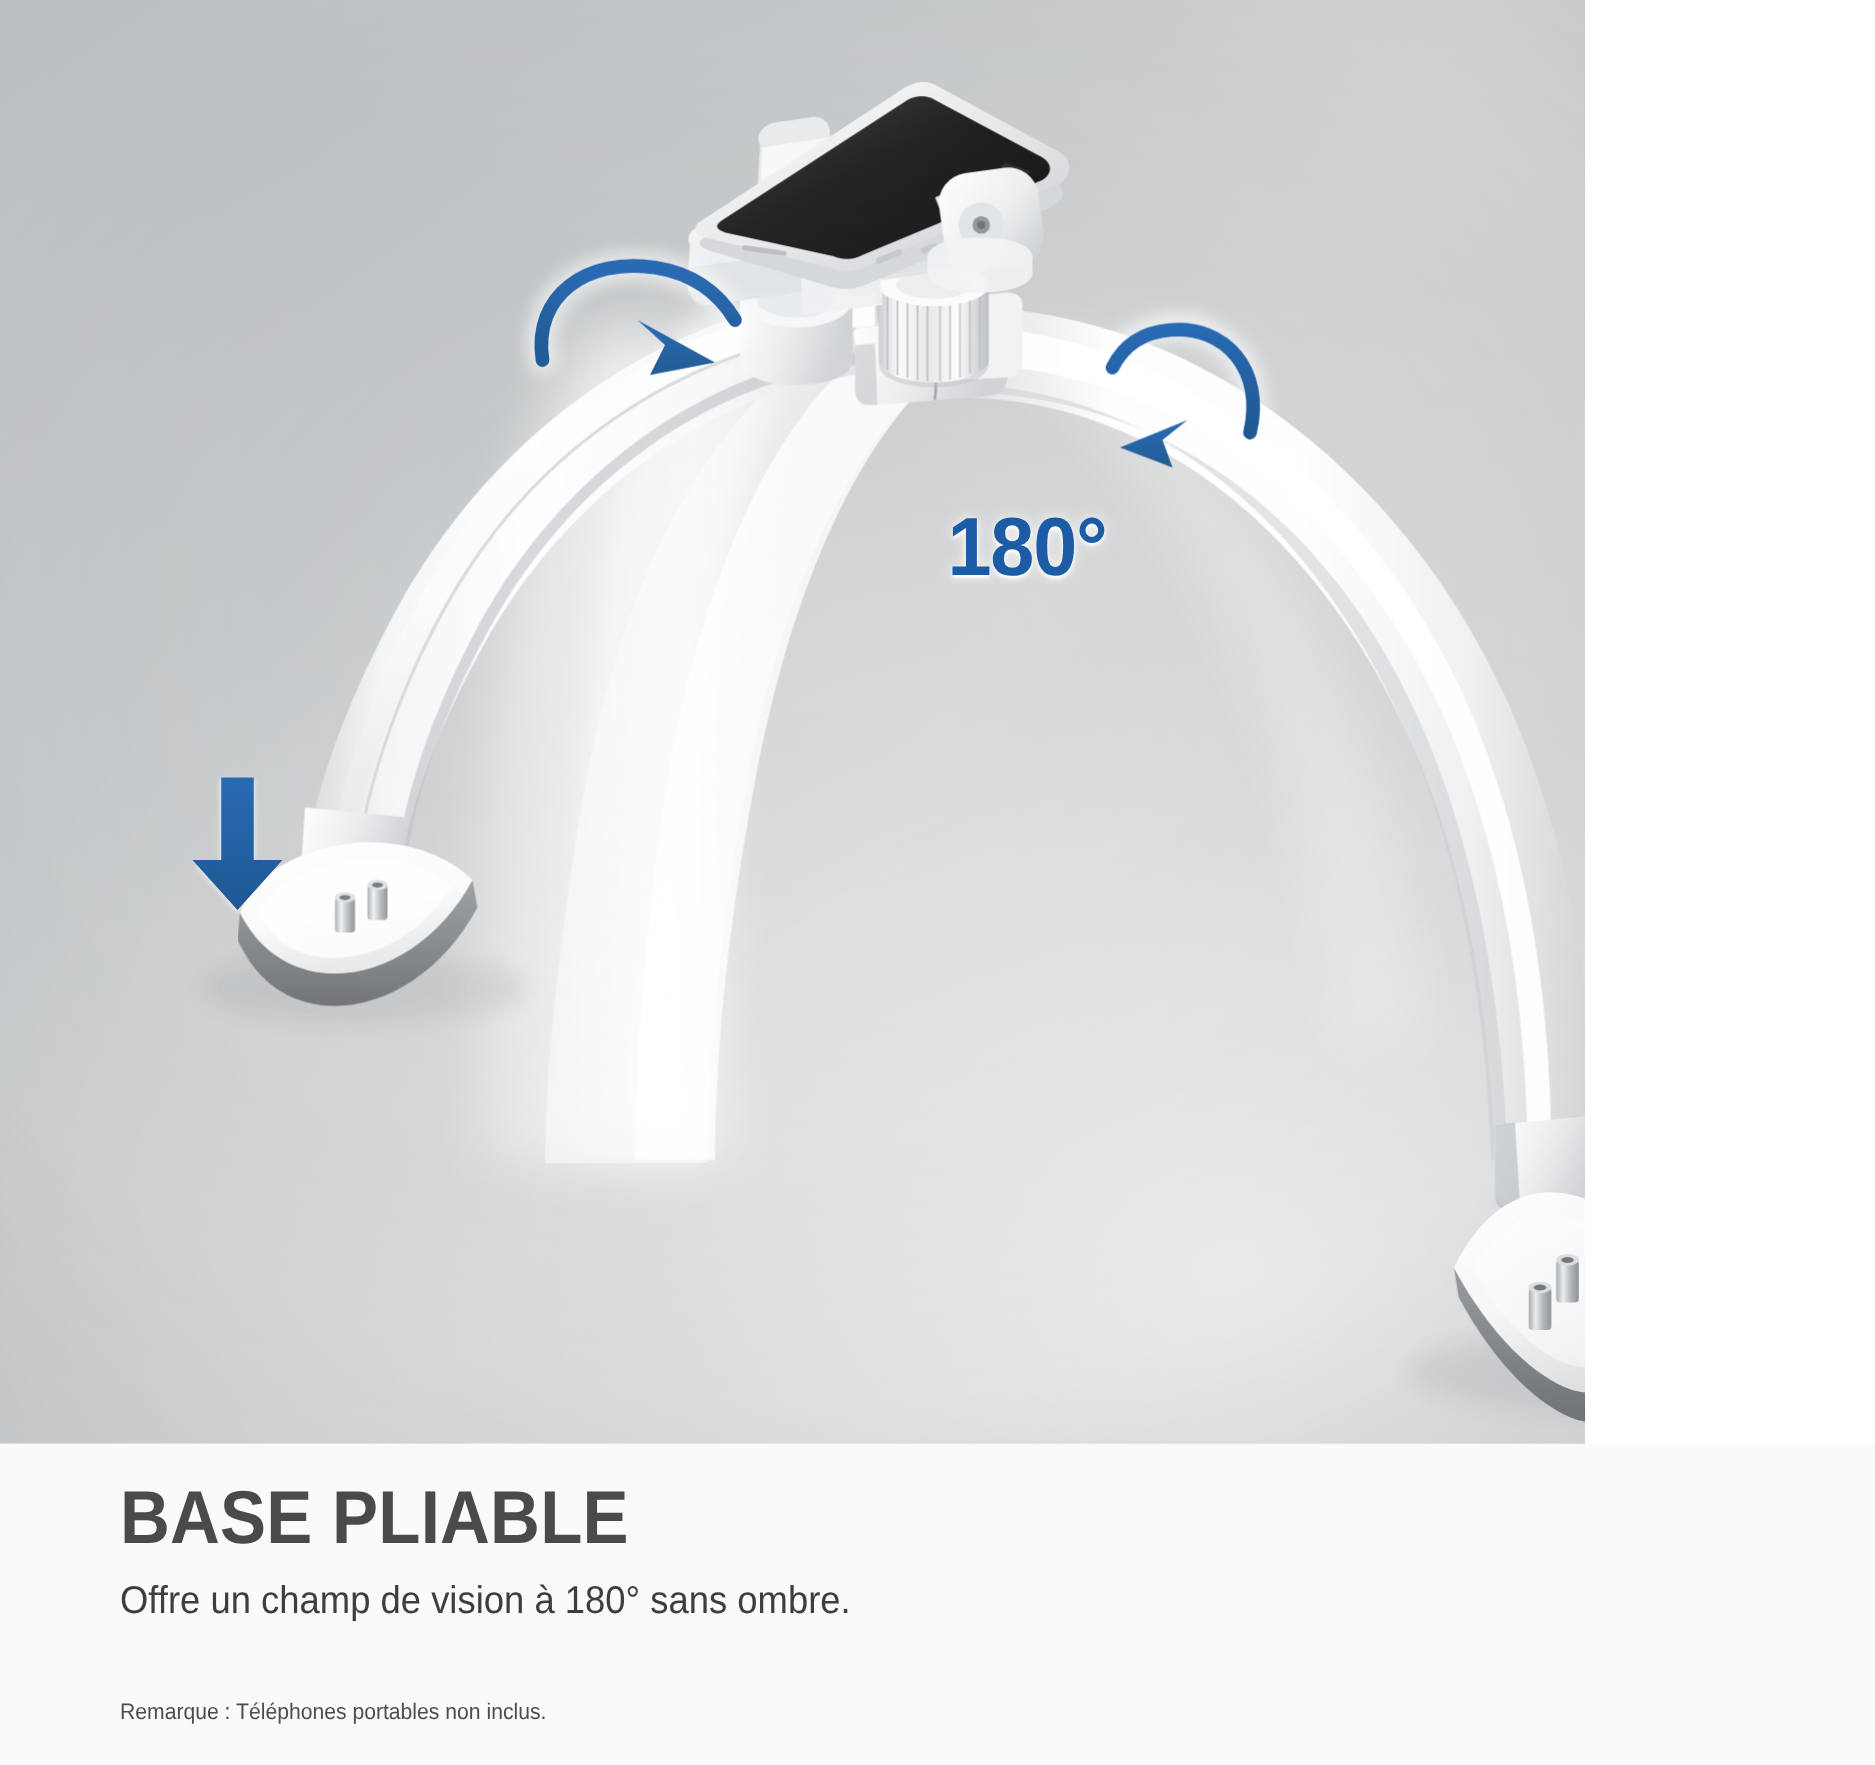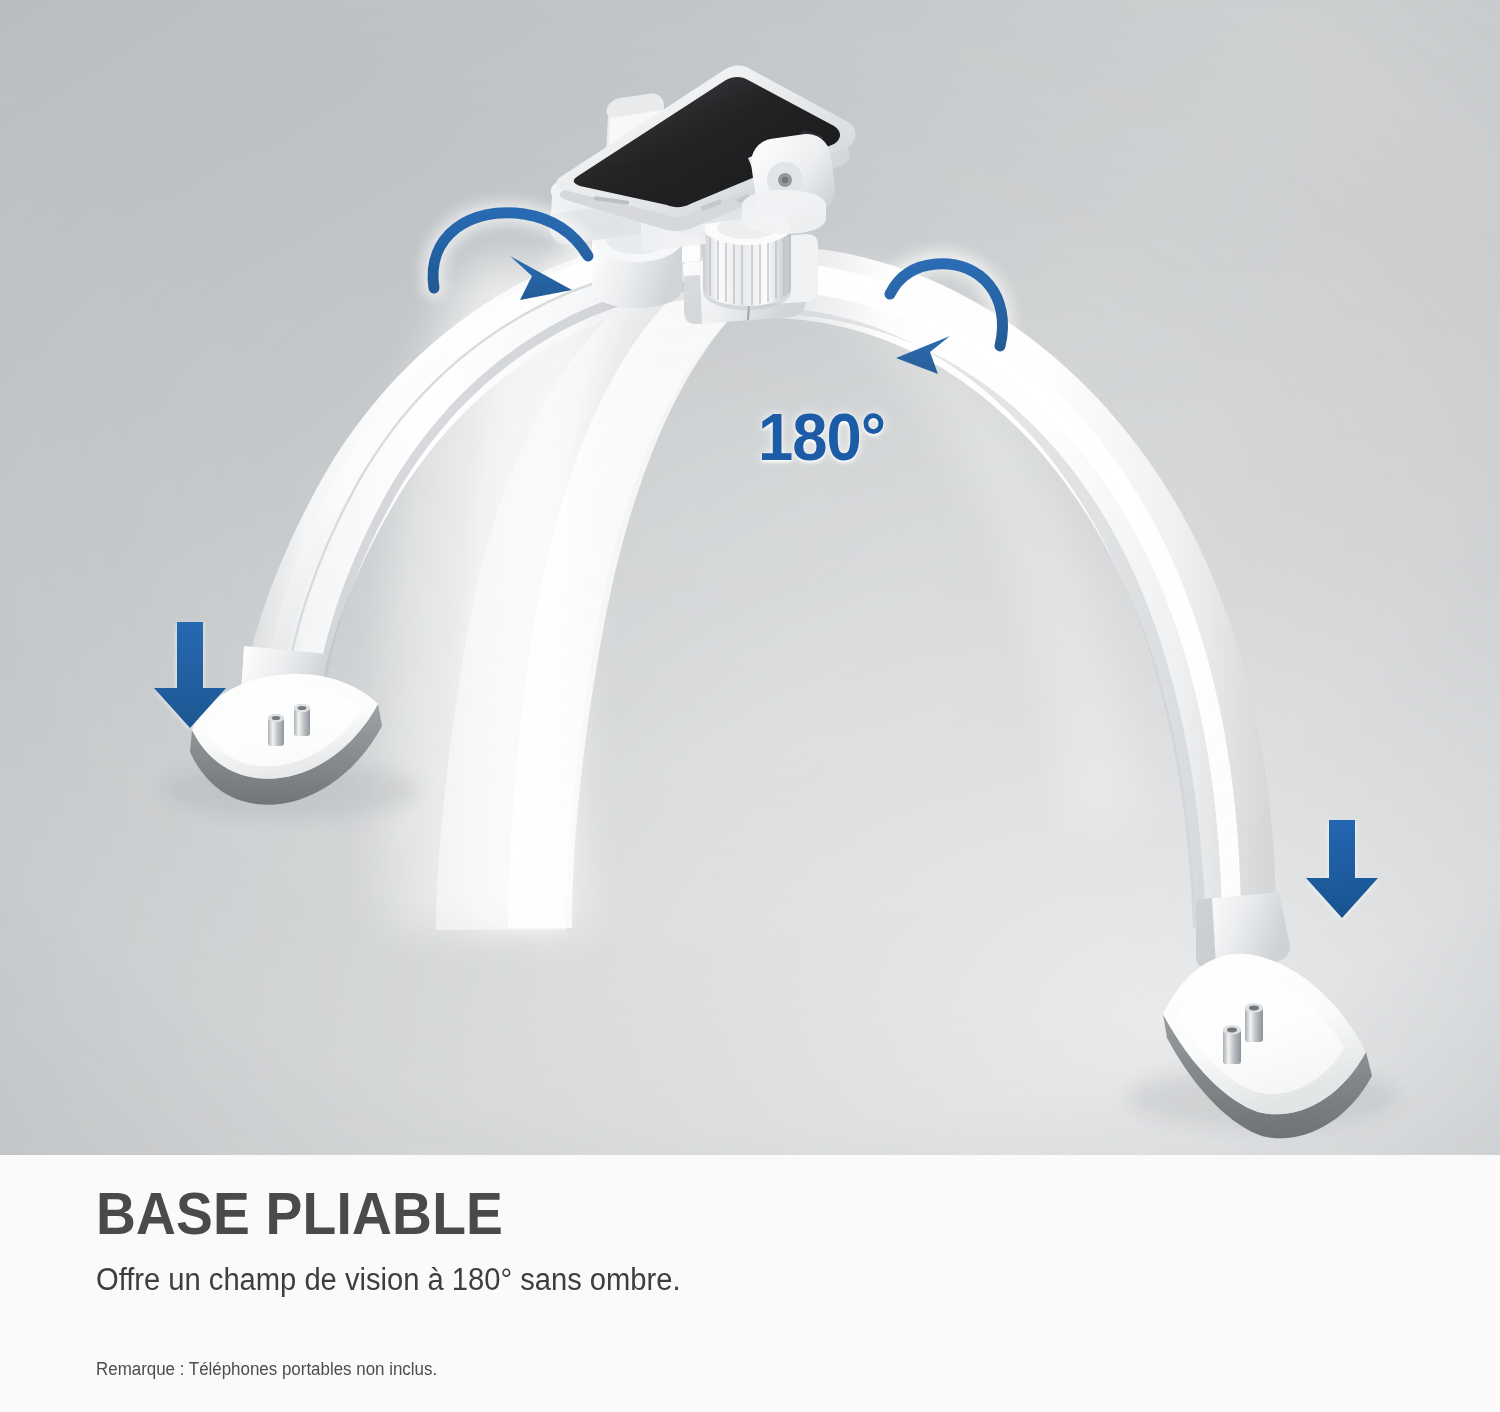--- a/index.html
+++ b/index.html
@@ -17,21 +17,21 @@
     height: 1412px;
     overflow: hidden;
     background: #ffffff;
   }
 
   
   #photo {
     position: absolute;
     left: 0;
     top: 0;
-    width: 1500px;
+    width: 1268px;
     height: 1155px;
     overflow: hidden;
     background:
       radial-gradient(120% 100% at 78% 88%, rgba(255,255,255,0.62) 0%, rgba(255,255,255,0.16) 42%, rgba(255,255,255,0) 70%),
       radial-gradient(90% 75% at 18% 10%, rgba(182,187,191,0.55) 0%, rgba(182,187,191,0.12) 55%, rgba(255,255,255,0) 80%),
       linear-gradient(128deg, #c1c5c8 0%, #c7cacc 28%, #cfd1d2 55%, #c9cbcd 78%, #bfc2c5 100%);
   }
   #photo .vignette {
     position: absolute;
     inset: 0;

